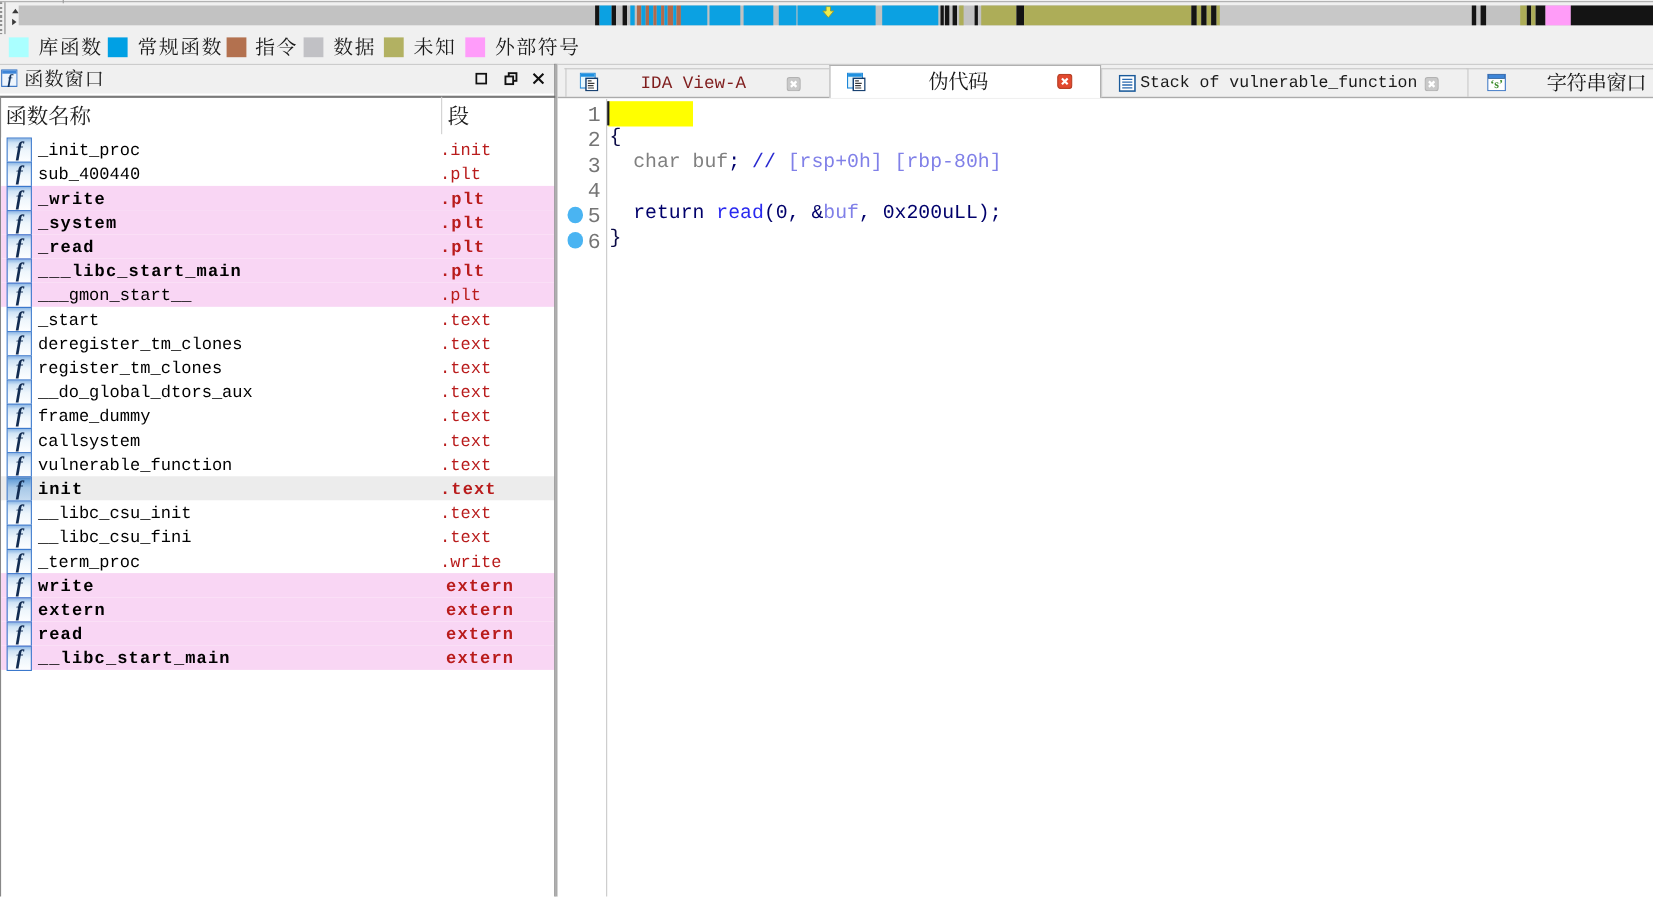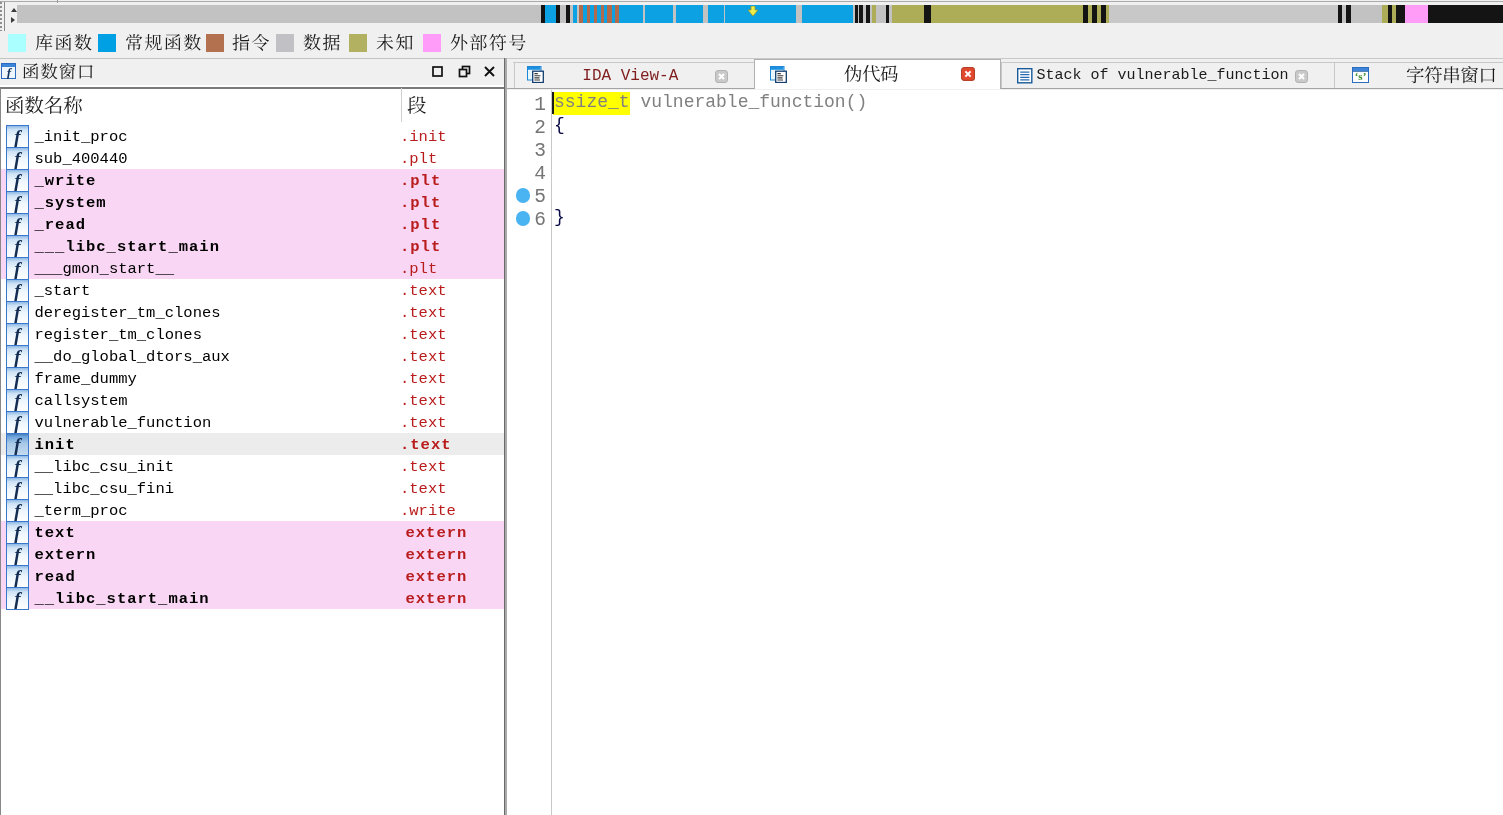--- a/index.html
+++ b/index.html
@@ -229,21 +229,21 @@
 <div class="fname">__libc_csu_fini</div>
         <div class="fseg" style="left:399px">.text</div>
       </div>
 <div class="row" style="top:441.2px;background:#fff">
 <div class="ficon"><span>f</span></div>
 <div class="fname">_term_proc</div>
         <div class="fseg" style="left:399px">.write</div>
       </div>
 <div class="row" style="top:463.2px;background:#f9d6f4">
 <div class="ficon"><span>f</span></div>
-<div class="fname bold">text</div>
+<div class="fname bold">write</div>
         <div class="fseg bold" style="left:404.5px">extern</div>
       </div>
 <div class="row" style="top:485.2px;background:#f9d6f4">
 <div class="ficon"><span>f</span></div>
 <div class="fname bold">extern</div>
         <div class="fseg bold" style="left:404.5px">extern</div>
       </div>
 <div class="row" style="top:507.2px;background:#f9d6f4">
 <div class="ficon"><span>f</span></div>
 <div class="fname bold">read</div>
@@ -321,15 +321,16 @@
 <div class="abs" style="left:515.5px;top:188.3px;width:14.6px;height:14.6px;border-radius:50%;background:#4ab4f2"></div>
 <div class="abs" style="left:515.5px;top:211.3px;width:14.6px;height:14.6px;border-radius:50%;background:#4ab4f2"></div>
 <div class="abs" style="left:553px;top:91.5px;width:76.5px;height:23px;background:#ffff00"></div>
 <div class="abs" style="left:552px;top:92px;width:1.5px;height:21.5px;background:#1a1a1a"></div>
 <div class="num" style="left:508px;top:94px">1</div>
 <div class="num" style="left:508px;top:117px">2</div>
 <div class="num" style="left:508px;top:140px">3</div>
 <div class="num" style="left:508px;top:163px">4</div>
 <div class="num" style="left:508px;top:186px">5</div>
 <div class="num" style="left:508px;top:209px">6</div>
-<div class="cl" style="left:554px;top:92px"><span style="color:#808080">ssize_t</span><span style="color:#808080"> vulnerable_function()</span></div>
 <div class="cl" style="left:554px;top:115px"><span style="color:#0a0a46">{</span></div>
+<div class="cl" style="left:554px;top:138px"><span style="color:#808080">  char buf</span><span style="color:#00006b">; </span><span style="color:#2727cf">//</span><span style="color:#8080e8"> [rsp+0h] [rbp-80h]</span></div>
+<div class="cl" style="left:554px;top:184px"><span style="color:#00006b">  </span><span style="color:#00006b">return</span><span style="color:#00006b"> </span><span style="color:#2929f0">read</span><span style="color:#00006b">(0, &amp;</span><span style="color:#8080e8">buf</span><span style="color:#00006b">, 0x200uLL);</span></div>
 <div class="cl" style="left:554px;top:207px"><span style="color:#0a0a46">}</span></div>
 </div>
 </body></html>

